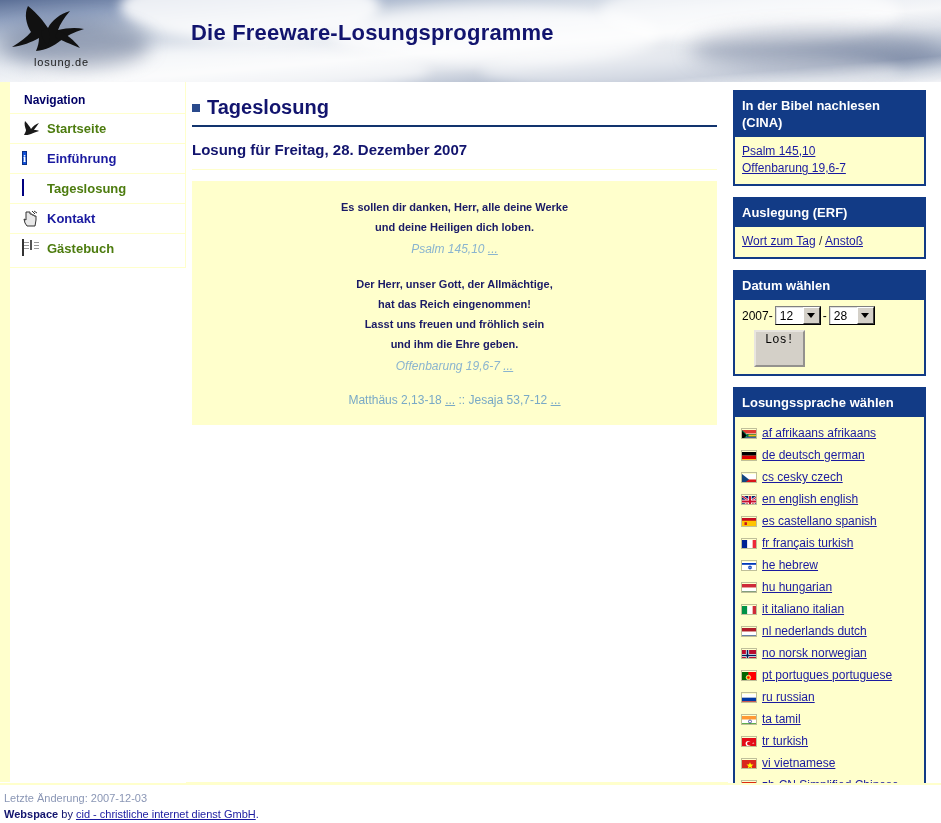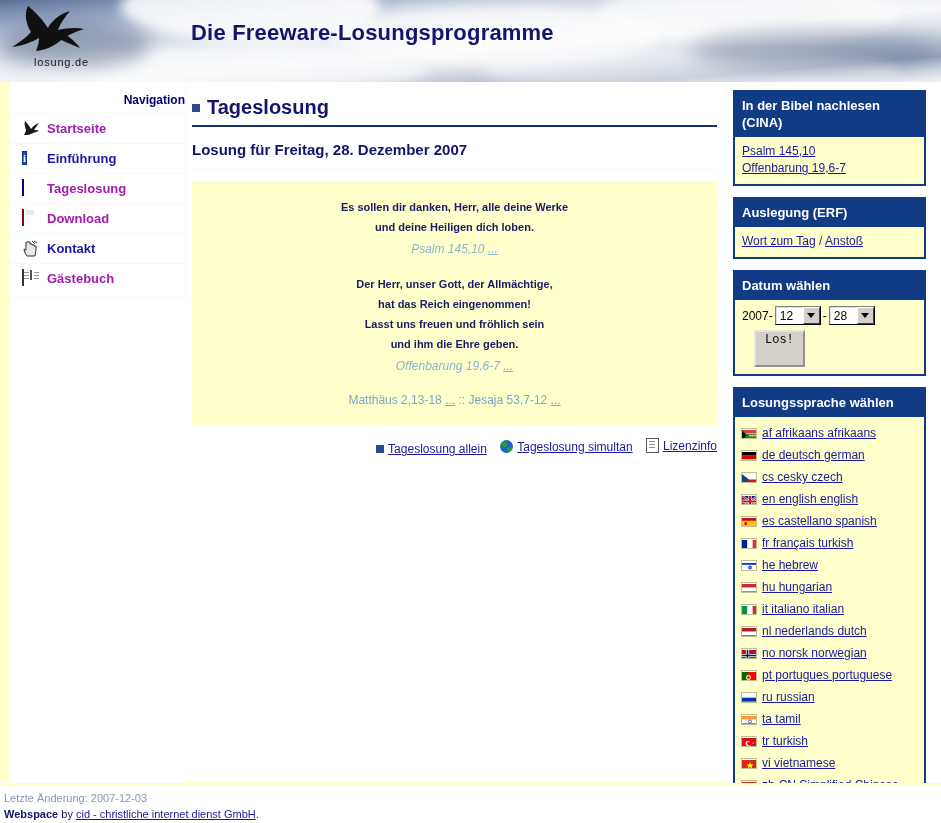--- a/index.html
+++ b/index.html
@@ -86,41 +86,40 @@
     background: #ffffff;
     border-right: 1px solid #ffffcc;
     border-bottom: 1px solid #ffffcc;
     padding-bottom: 4px;
   }
   #sidebar .nav-title {
     font-size: 12px;
     font-weight: bold;
     color: #000066;
     padding: 11px 0 6px 14px;
-    text-align: right;
   }
   .nav-item {
     display: flex;
     align-items: center;
     height: 29px;
     padding-left: 12px;
     border-top: 1px solid #ffffcc;
     text-decoration: none;
     cursor: pointer;
   }
   .nav-item .nav-icon {
     width: 18px; height: 18px;
     margin-right: 7px;
     flex: 0 0 18px;
     position: relative;
   }
   .nav-item .nav-label {
     font-size: 13px;
     font-weight: bold;
-    color: #a21caf;
+    color: #4d7c0f;
     text-decoration: none;
   }
   .nav-item.blue .nav-label { color: #1a1aa0; }
 
   
   .ico-book-blue {
     width: 16px; height: 16px;
     background: #0000cc;
     border: 1px solid #000080;
     position: relative;
@@ -486,26 +485,20 @@
     <span class="nav-label">Einführung</span>
   </div>
 
   <div class="nav-item">
     <span class="nav-icon">
       <span class="ico-book-blue"></span>
     </span>
     <span class="nav-label">Tageslosung</span>
   </div>
 
-  <div class="nav-item">
-    <span class="nav-icon">
-      <span class="ico-floppy"></span>
-    </span>
-    <span class="nav-label">Download</span>
-  </div>
 
   <div class="nav-item blue">
     <span class="nav-icon">
       <svg width="18" height="17" viewBox="0 0 18 17">
         <path d="M4 2 L4 10 L2 9 L3 13 L5 16 L13 16 L14 10 L14 6 L12 6 L12 5
                  L10 5 L10 4 L8 4 L8 2 Z" fill="#e8e8e8" stroke="#333" stroke-width="1"></path>
         <path d="M10 1 L13 4 M12 1 L15 3" stroke="#333" stroke-width="1"></path>
       </svg>
     </span>
     <span class="nav-label">Kontakt</span>
@@ -555,34 +548,20 @@
 
     <div id="extra-refs">
       <span>Matthäus 2,13-18</span>
       <span class="more">...</span>
       <span class="sep">::</span>
       <span>Jesaja 53,7-12</span>
       <span class="more">...</span>
     </div>
   </div>
 
-  <div id="content-links">
-    <span class="clink">
-      <span class="ci ico-sq-blue"></span>
-      <span>Tageslosung allein</span>
-    </span>
-    <span class="clink">
-      <span class="ci ico-globe"></span>
-      <span>Tageslosung simultan</span>
-    </span>
-    <span class="clink">
-      <span class="ci ico-doc"></span>
-      <span>Lizenzinfo</span>
-    </span>
-  </div>
 </div>
 
 <div id="rightcol">
 
   <div class="rbox">
     <div class="rbox-head">In der Bibel nachlesen (CINA)</div>
     <div class="rbox-body">
       <span class="rlink">Psalm 145,10</span>
       <span class="rlink">Offenbarung 19,6-7</span>
     </div>

